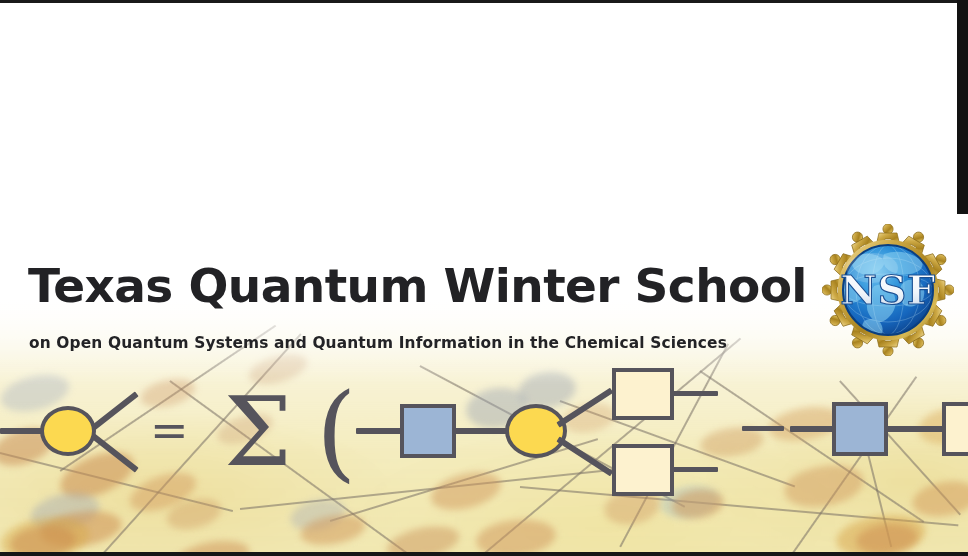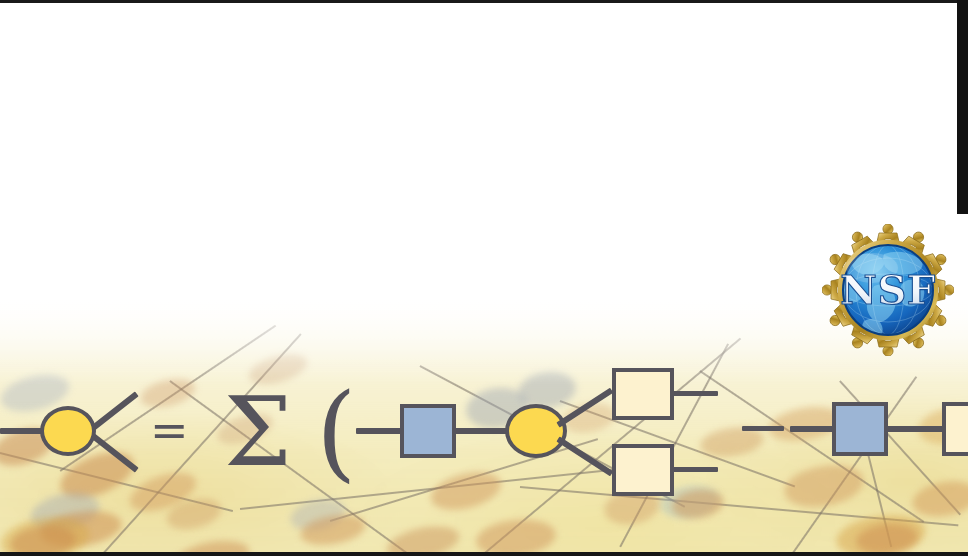--- a/index.html
+++ b/index.html
@@ -248,20 +248,22 @@
     <div class="tn-line" style="left:672px; top:127px; width:46px; height:5px;"></div>
 
     <div class="tn-line" style="left:742px; top:86px; width:42px; height:5px;"></div>
 
     <div class="tn-line" style="left:790px; top:86px; width:44px; height:6px;"></div>
     <div class="tn-sq-blue" style="left:832px; top:62px; width:56px; height:54px;"></div>
     <div class="tn-line" style="left:886px; top:86px; width:58px; height:6px;"></div>
     <div class="tn-sq-cream" style="left:942px; top:62px; width:60px; height:54px;"></div>
   </div>
 
+  <div class="title">Texas Quantum Winter School</div>
+  <div class="subtitle">on Open Quantum Systems and Quantum Information in the Chemical Sciences</div>
 
   <div class="nsf-logo">
     <svg viewBox="0 0 132 132" width="132" height="132" aria-hidden="true">
       <defs>
         <radialGradient id="globeGrad" cx="38%" cy="30%" r="78%">
           <stop offset="0%" stop-color="#6fc3ef"></stop>
           <stop offset="38%" stop-color="#2b8fd8"></stop>
           <stop offset="72%" stop-color="#1666bd"></stop>
           <stop offset="100%" stop-color="#0c3f86"></stop>
         </radialGradient>

